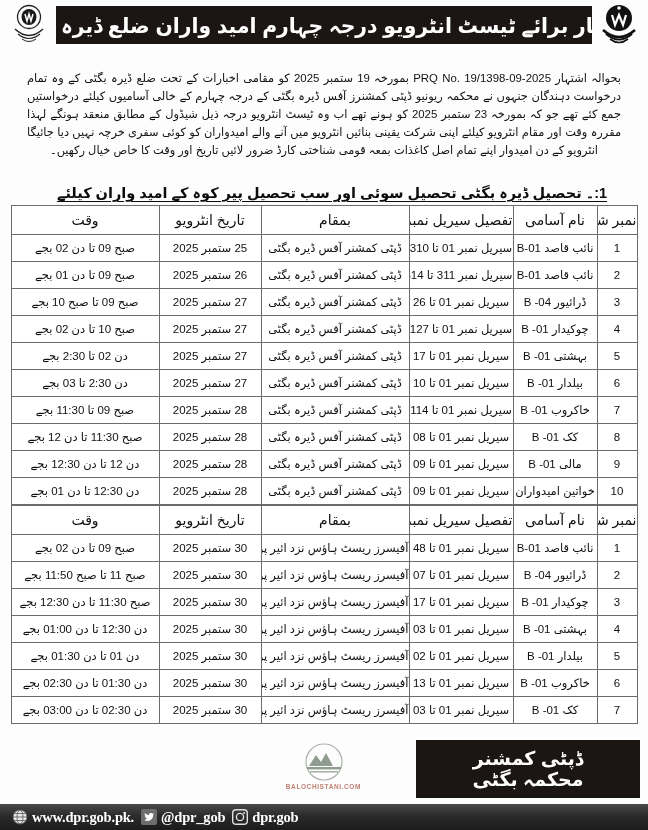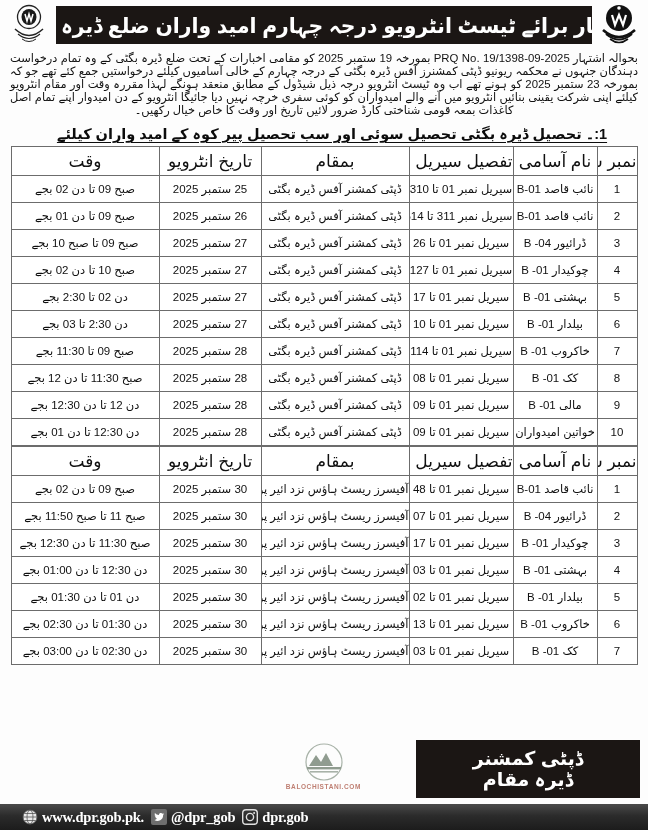--- a/index.html
+++ b/index.html
@@ -63,23 +63,23 @@
     transform: scaleX(0.97);
   }
 
   
   .intro {
     padding: 4px 10px 2px 10px;
     text-align: justify;
     direction: rtl;
   }
   .intro p {
-    margin: 0;
+    margin: 17px;
     font-size: 11.4px;
-    line-height: 13px;
+    line-height: 18px;
     text-align: justify;
     text-align-last: center;
     color: #121212;
     letter-spacing: 0px;
   }
 
   
   .section-title {
     text-align: center;
     font-size: 14.5px;
@@ -106,21 +106,21 @@
     height: 26px;
     font-size: 11.5px;
     color: #101010;
     text-align: center;
     vertical-align: middle;
     overflow: hidden;
     white-space: nowrap;
   }
   table.sched thead th {
     height: 28px;
-    font-size: 17px;
+    font-size: 14px;
     font-weight: normal;
   }
   
   col.c-sr    { width: 40px; }
   col.c-post  { width: 84px; }
   col.c-ser   { width: 104px; }
   col.c-place { width: 148px; }
   col.c-date  { width: 102px; }
   col.c-time  { width: 148px; }
 
@@ -191,21 +191,21 @@
   }
   .social-bar {
     position: absolute;
     left: 0; right: 0; bottom: 0;
     height: 26px;
     background: linear-gradient(180deg,#4a4a4a 0%, #2b2b2b 45%, #1c1c1c 100%);
     color: #fff;
     direction: ltr;
     display: flex;
     align-items: center;
-    padding: 0 22px;
+    padding: 0 12px;
     box-sizing: border-box;
     gap: 7px;
   }
   .social-bar .si {
     display: inline-flex;
     align-items: center;
     gap: 4px;
     font-size: 14.5px;
     font-weight: bold;
     font-family: "Liberation Serif", serif;
@@ -440,21 +440,21 @@
         <td class="time">دن 02:30 تا دن 03:00 بجے</td>
       </tr>
     </tbody>
   </table>
 
   <div class="footer">
     <div class="footer-inner">
 
       <div class="dc-box">
         <span>ڈپٹی کمشنر</span>
-        <span>ڈیرہ مقام</span>
+        <span>محکمہ بگٹی</span>
       </div>
 
       <div class="wm">
         <svg viewBox="0 0 54 40" xmlns="http://www.w3.org/2000/svg">
           <circle cx="27" cy="20" r="18" fill="none" stroke="#9aa69a" stroke-width="1.2"></circle>
           <path d="M12 24 L19 13 L24 20 L29 11 L36 24 Z" fill="#7d8c7d"></path>
           <rect x="10" y="25" width="34" height="2.4" fill="#7d8c7d"></rect>
           <rect x="13" y="29" width="28" height="1.6" fill="#9aa69a"></rect>
         </svg>
         <div class="wm-text">BALOCHISTANI.COM</div>

